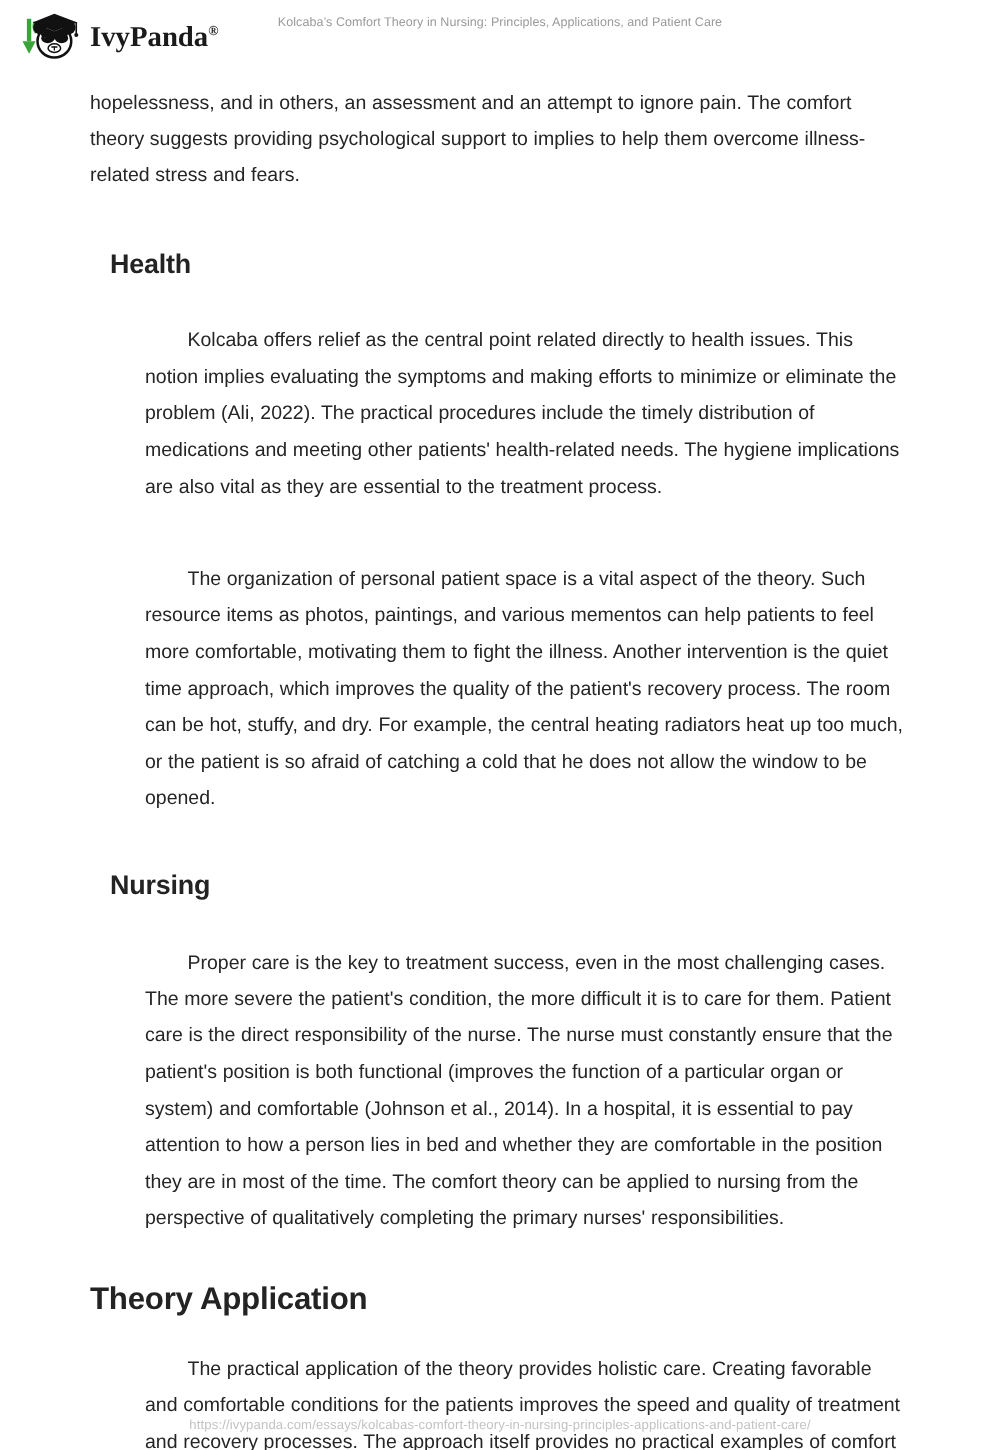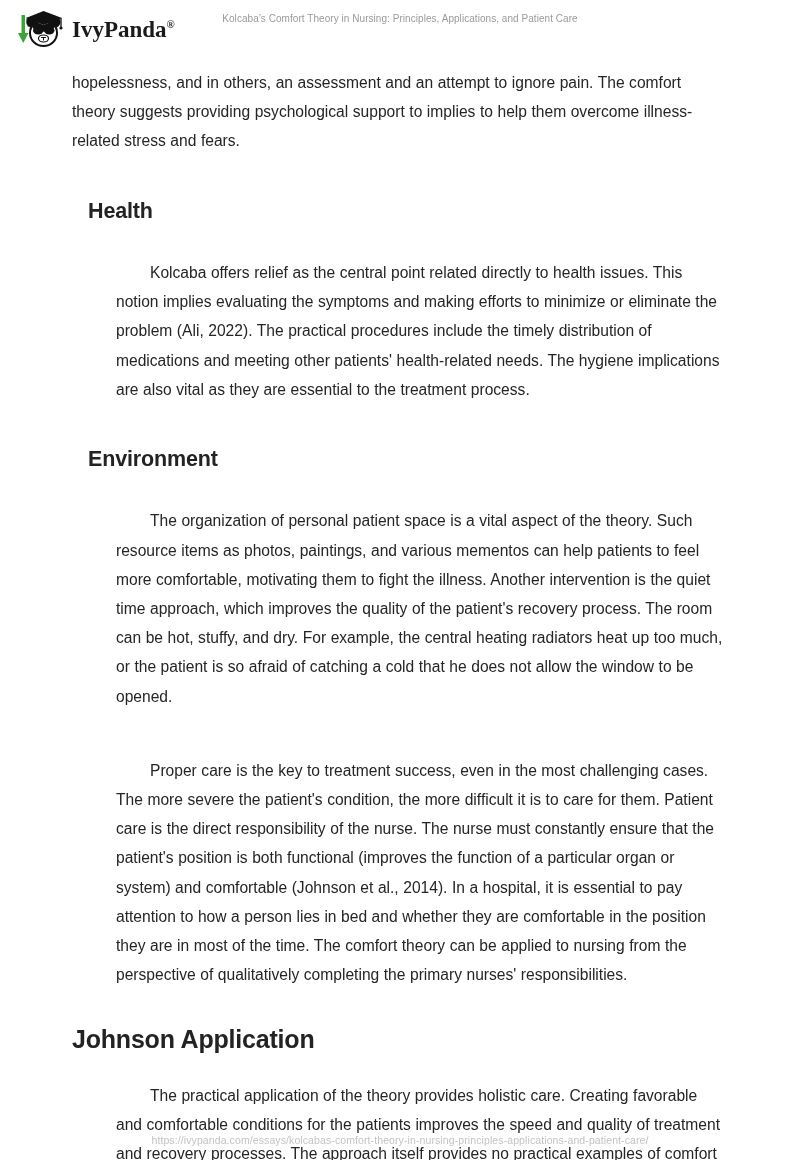--- a/index.html
+++ b/index.html
@@ -183,30 +183,30 @@
   <div class="content">
 
     <p class="para">hopelessness, and in others, an assessment and an attempt to ignore pain. The comfort theory suggests providing psychological support to implies to help them overcome illness-related stress and fears.</p>
 
     <div class="sp-h3"></div>
     <h3 class="section-title">Health</h3>
     <div class="sp-h3-after"></div>
     <p class="para indent">Kolcaba offers relief as the central point related directly to health issues. This notion implies evaluating the symptoms and making efforts to minimize or eliminate the problem (Ali, 2022). The practical procedures include the timely distribution of medications and meeting other patients' health-related needs. The hygiene implications are also vital as they are essential to the treatment process.</p>
 
     <div class="sp-h3"></div>
-    <h3 class="section-title">Environment</h3>
     <div class="sp-h3-after"></div>
     <p class="para indent">The organization of personal patient space is a vital aspect of the theory. Such resource items as photos, paintings, and various mementos can help patients to feel more comfortable, motivating them to fight the illness. Another intervention is the quiet time approach, which improves the quality of the patient's recovery process. The room can be hot, stuffy, and dry. For example, the central heating radiators heat up too much, or the patient is so afraid of catching a cold that he does not allow the window to be opened.</p>
 
     <div class="sp-h3"></div>
+    <h3 class="section-title">Nursing</h3>
     <div class="sp-h3-after"></div>
     <p class="para indent">Proper care is the key to treatment success, even in the most challenging cases. The more severe the patient's condition, the more difficult it is to care for them. Patient care is the direct responsibility of the nurse. The nurse must constantly ensure that the patient's position is both functional (improves the function of a particular organ or system) and comfortable (Johnson et al., 2014). In a hospital, it is essential to pay attention to how a person lies in bed and whether they are comfortable in the position they are in most of the time. The comfort theory can be applied to nursing from the perspective of qualitatively completing the primary nurses' responsibilities.</p>
 
     <div class="sp-h2"></div>
-    <h2 class="section-title">Johnson Application</h2>
+    <h2 class="section-title">Theory Application</h2>
     <div class="sp-h2-after"></div>
     <p class="para indent">The practical application of the theory provides holistic care. Creating favorable and comfortable conditions for the patients improves the speed and quality of treatment and recovery processes. The approach itself provides no practical examples of comfort achievement.</p>
 
   </div>
 
   <div class="page-footer">
     <span class="footer-url">https://ivypanda.com/essays/kolcabas-comfort-theory-in-nursing-principles-applications-and-patient-care/</span>
   </div>
 
 </div>

